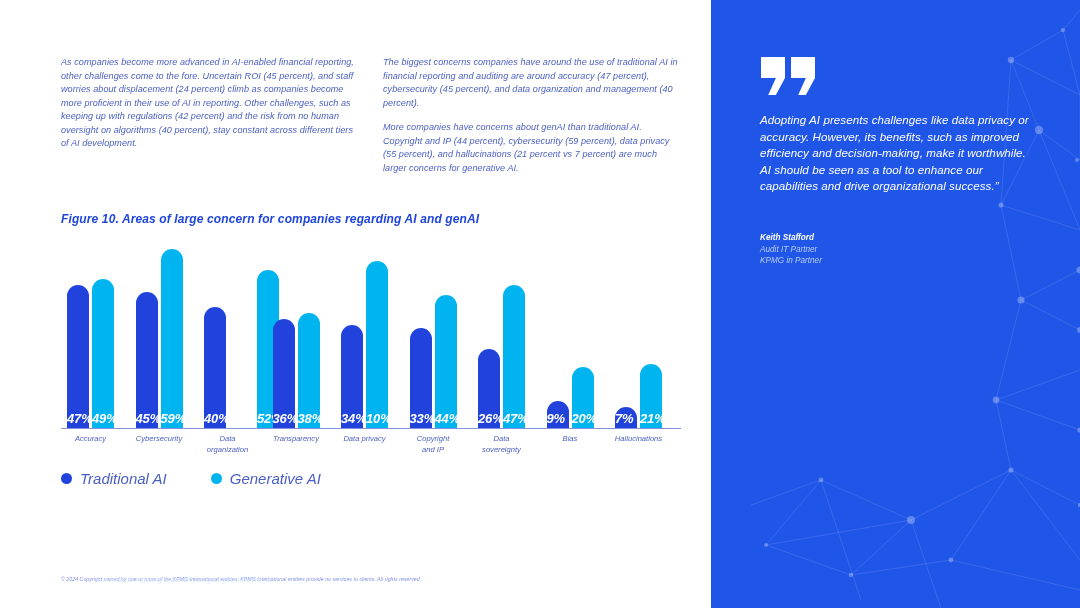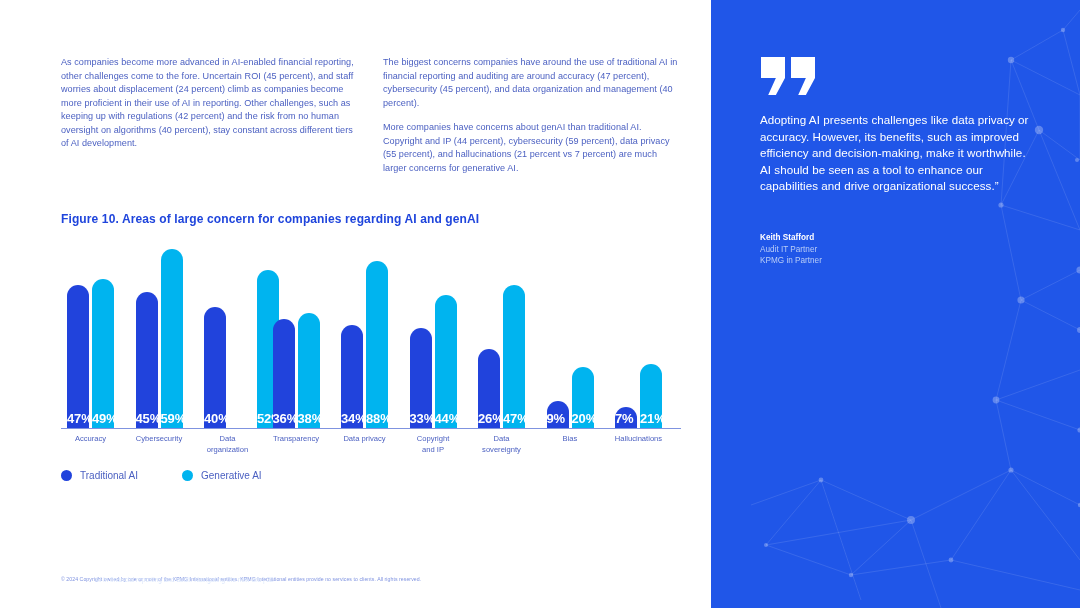--- a/index.html
+++ b/index.html
@@ -2,21 +2,21 @@
 <html><head>
 <meta charset="utf-8">
 <style>
   * { box-sizing: border-box; margin: 0; padding: 0; }
   html, body { width: 1080px; height: 608px; }
   body {
     font-family: "Liberation Sans", sans-serif;
     background: #ffffff;
     overflow: hidden;
   }
-  .page { position: relative; width: 1080px; height: 608px; background: #1d4ed8; }
+  .page { position: relative; width: 1080px; height: 608px; background: #1d4ed8; font-style: italic; }
 
   
   .left-col { position: absolute; left: 0; top: 0; width: 711px; height: 608px; background: #fff; }
 
   .body-text-wrap { position: absolute; left: 61px; top: 56px; width: 620px; display: flex; gap: 24px; }
   .col { width: 298px; }
   .col p {
     font-size: 9.1px;
     line-height: 13.55px;
     color: #4a5fc1;
@@ -51,21 +51,21 @@
   .cat {
     position: absolute; text-align: center; font-size: 7.6px; color: #4a5fc1;
     line-height: 10.5px; width: 84px;
   }
 
   .legend { position: absolute; left: 61px; top: 470px; display: flex; align-items: center; gap: 44px; }
   .legend-item { display: flex; align-items: center; gap: 8px; }
   .dot { width: 11px; height: 11px; border-radius: 50%; }
   .dot.trad { background: #2143dc; }
   .dot.gen { background: #00b4ef; }
-  .legend-label { font-size: 10px; color: #4a5fc1; }
+  .legend-label { font-size: 15px; color: #4a5fc1; }
 
   .footer-left {
     position: absolute; left: 61px; top: 576px;
     font-size: 5.2px; color: #7f93e0; letter-spacing: 0.01em;
   }
 
   
   .right-panel {
     position: absolute; left: 711px; top: 0; width: 369px; height: 608px;
     background: #2056e8; overflow: hidden;
@@ -149,21 +149,21 @@
             </div>
             <div class="bar gen" style="height: 115.226px; background: rgb(0, 180, 239);">
               <span class="val">38%</span>
             </div>
           </div>
           <div class="group" style="left: 280px;">
             <div class="bar trad" style="height: 103.097px; background: rgb(33, 67, 220);">
               <span class="val">34%</span>
             </div>
             <div class="bar gen" style="height: 166.774px; background: rgb(0, 180, 239);">
-              <span class="val">88%</span>
+              <span class="val">10%</span>
             </div>
           </div>
           <div class="group" style="left: 348.5px;">
             <div class="bar trad" style="height: 100.065px; background: rgb(33, 67, 220);">
               <span class="val">33%</span>
             </div>
             <div class="bar gen" style="height: 133.419px; background: rgb(0, 180, 239);">
               <span class="val">44%</span>
             </div>
           </div>

